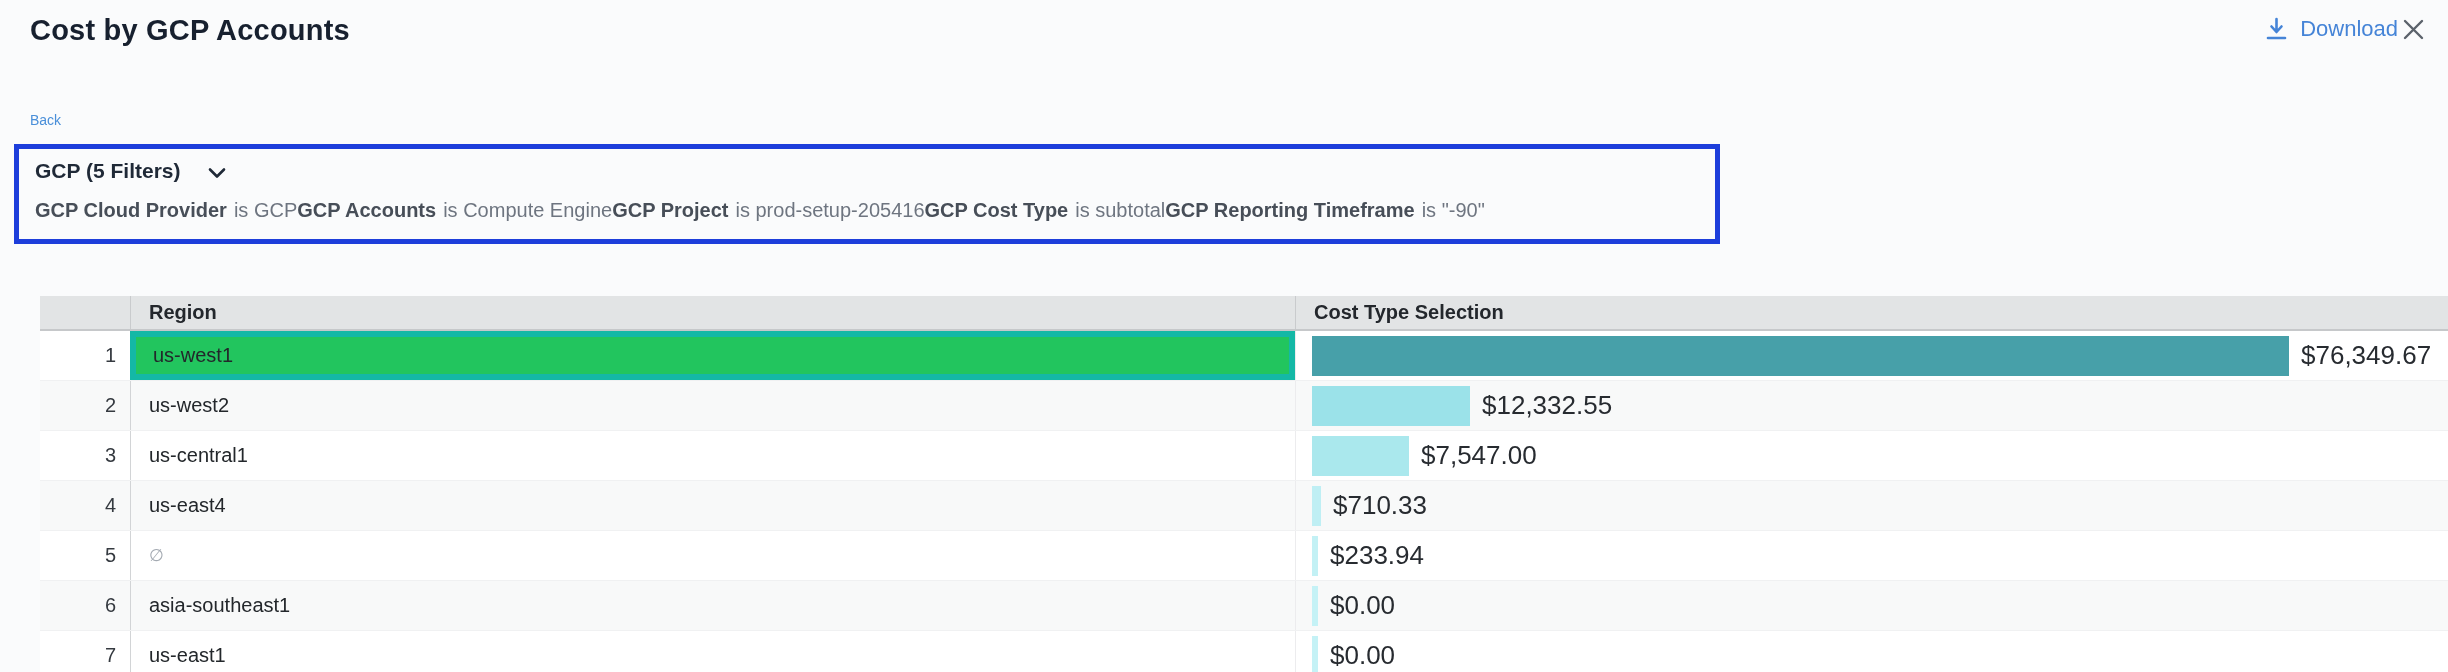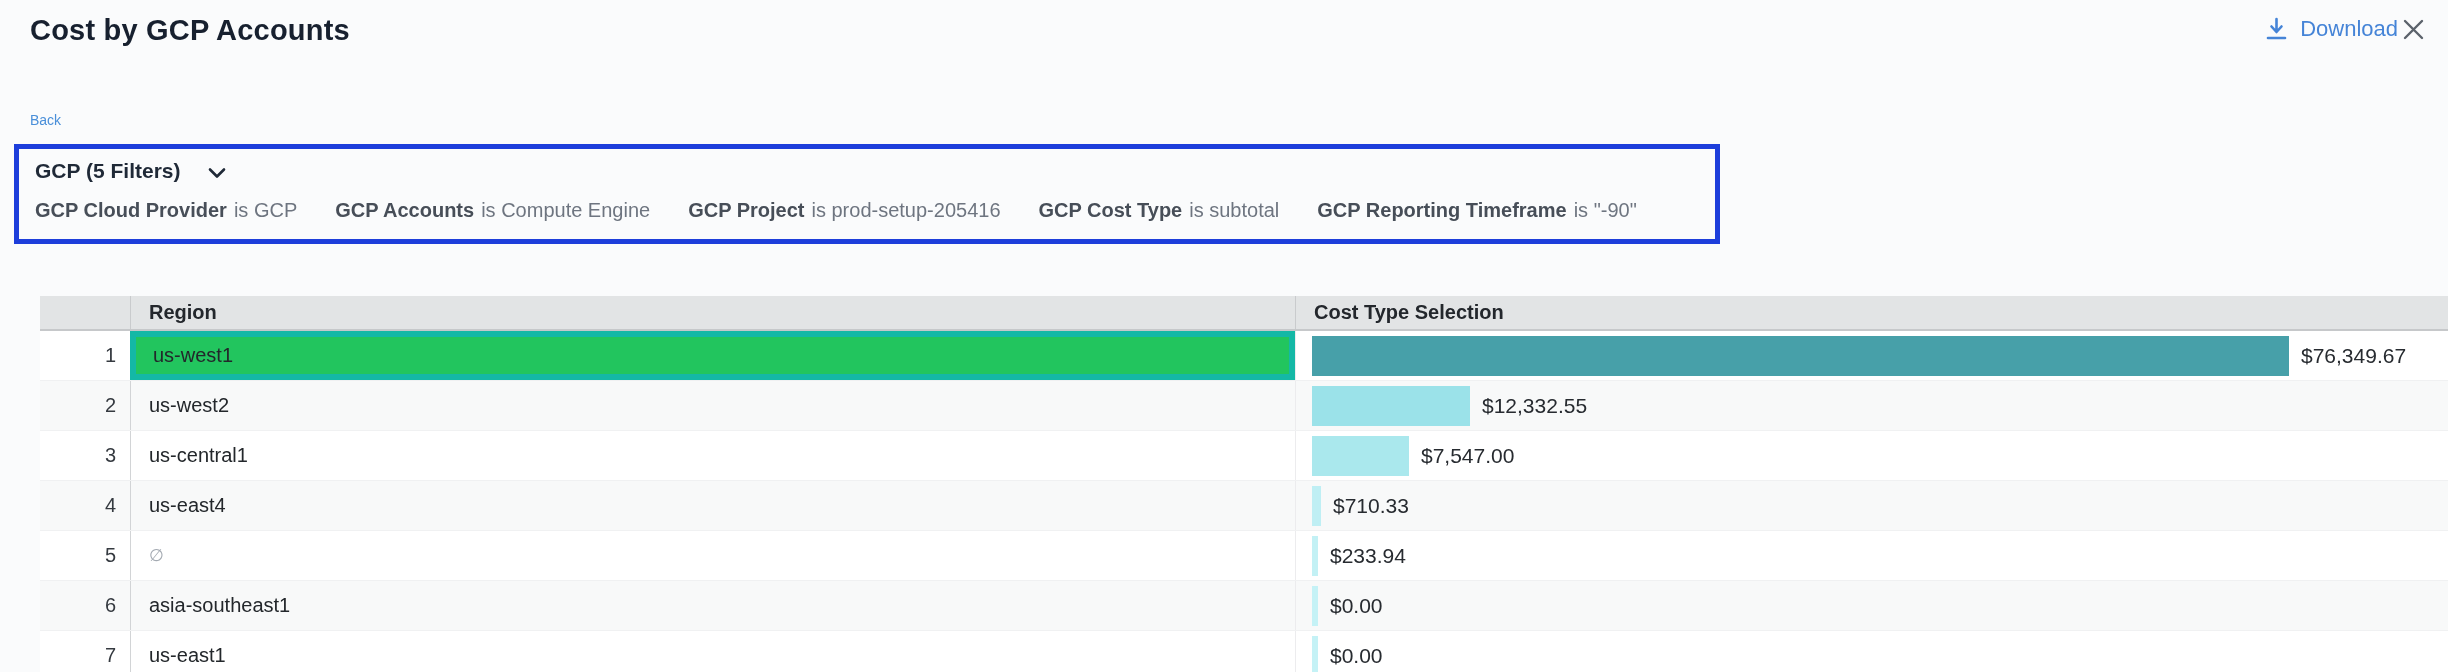--- a/index.html
+++ b/index.html
@@ -46,21 +46,21 @@
     border:5px solid #1d3edb;
     padding:10px 16px 0 16px;
   }
   .filter-toggle {
     display:inline-flex; align-items:center; gap:28px;
     font-size:21px; font-weight:700; color:#1f2937; cursor:pointer;
   }
   .filter-toggle svg { display:block; margin-top:3px; }
   .filter-summary {
     margin-top:16px;
-    display:flex; gap:38px;
+    display:flex; 
     font-size:20px; white-space:nowrap;
   }
   .filter-item { color:#6e7580; }
   .filter-item b { color:#474e58; font-weight:700; margin-right:7px; }
 
   
   .cost-table {
     position:absolute; left:40px; top:268px;
     width:2421px;
     margin-top:28px;
@@ -101,21 +101,21 @@
   }
   .cell-region .null-val { color:#a4aab2; font-size:17px; }
   .cell-cost {
     width:1166px; flex:none; padding-left:16px;
     border-left:1px solid #ececee;
   }
   .bar {
     height:40px; flex:none;
   }
   .bar-label {
-    margin-left:12px; font-size:21px; color:#272b30; white-space:nowrap;
+    margin-left:12px; font-size:26px; color:#272b30; white-space:nowrap;
   }
 </style>
 </head>
 <body>
 
 <div class="page-title">Cost by GCP Accounts</div>
 
 <div class="topbar-right">
   <div class="download-btn">
     <span>

